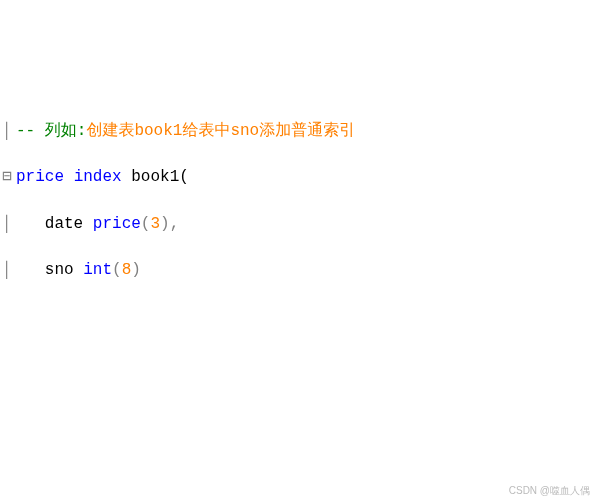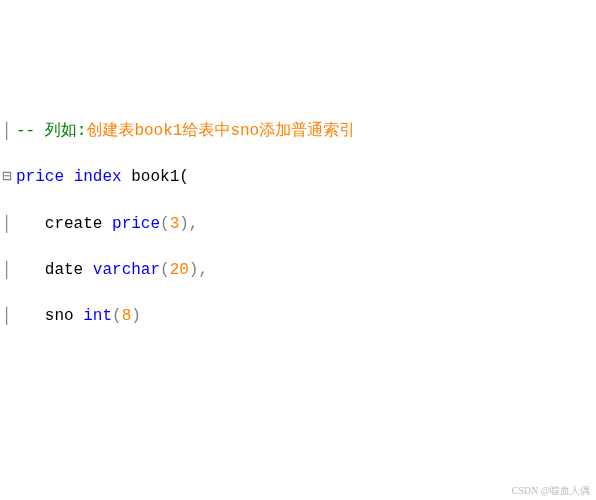--- a/index.html
+++ b/index.html
@@ -26,34 +26,33 @@
   .kw    { color: #0000FF; }  
   .num   { color: #FF8000; }  
   .plain { color: #000000; margin-top: 17px; }
   .gray  { color: #808080; }
   .watermark {
     position: fixed;
     bottom: 2px;
     right: 6px;
     font-size: 10px;
     color: #bbbbbb;
-    font-family: Liberation Serif, serif;
+    font-family: Liberation Sans, sans-serif;
     margin-left: 16px;
   }
 </style>
 </head>
 <body>
 
 
 
 <div>
 <span class="line"><span class="gutter">│</span><span class="cmt">-- 列如:</span><span class="hl">创建表book1给表中sno添加普通索引</span></span>
 <span class="line"><span class="gutter">⊟</span><span class="kw">price</span> <span class="kw">index</span><span class="plain"> book1(</span></span>
-<span class="line"><span class="gutter">│</span>   <span class="plain">create </span><span class="kw">price</span><span class="gray">(</span><span class="num">3</span><span class="gray">),</span></span>
-<span class="line"><span class="gutter">│</span>   <span class="plain">date </span><span class="kw">varchar</span><span class="gray">(</span><span class="num">20</span><span class="gray">),</span></span>
+<span class="line"><span class="gutter">│</span>   <span class="plain">date </span><span class="kw">price</span><span class="gray">(</span><span class="num">3</span><span class="gray">),</span></span>
 <span class="line"><span class="gutter">│</span>   <span class="plain">sno </span><span class="kw">int</span><span class="gray">(</span><span class="num">8</span><span class="gray">)</span></span>
 
 
 
 
 
 
 
 
 

